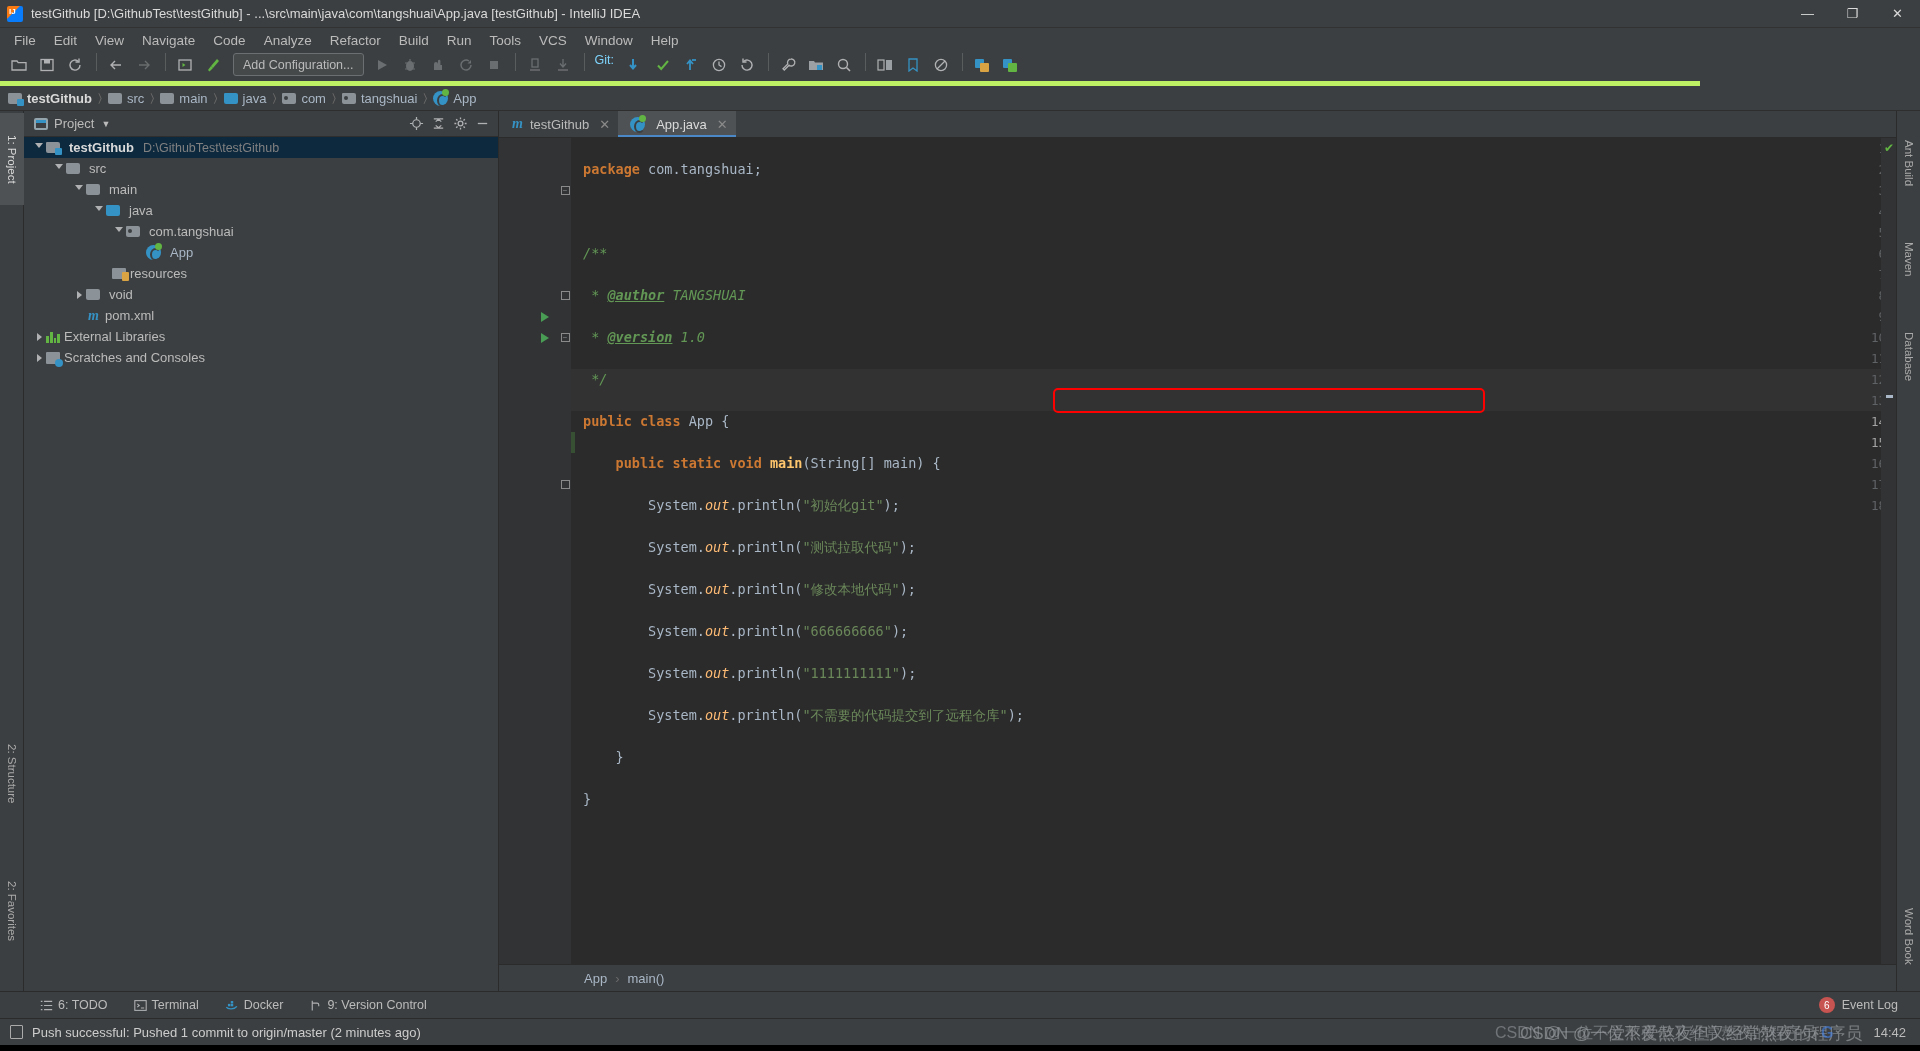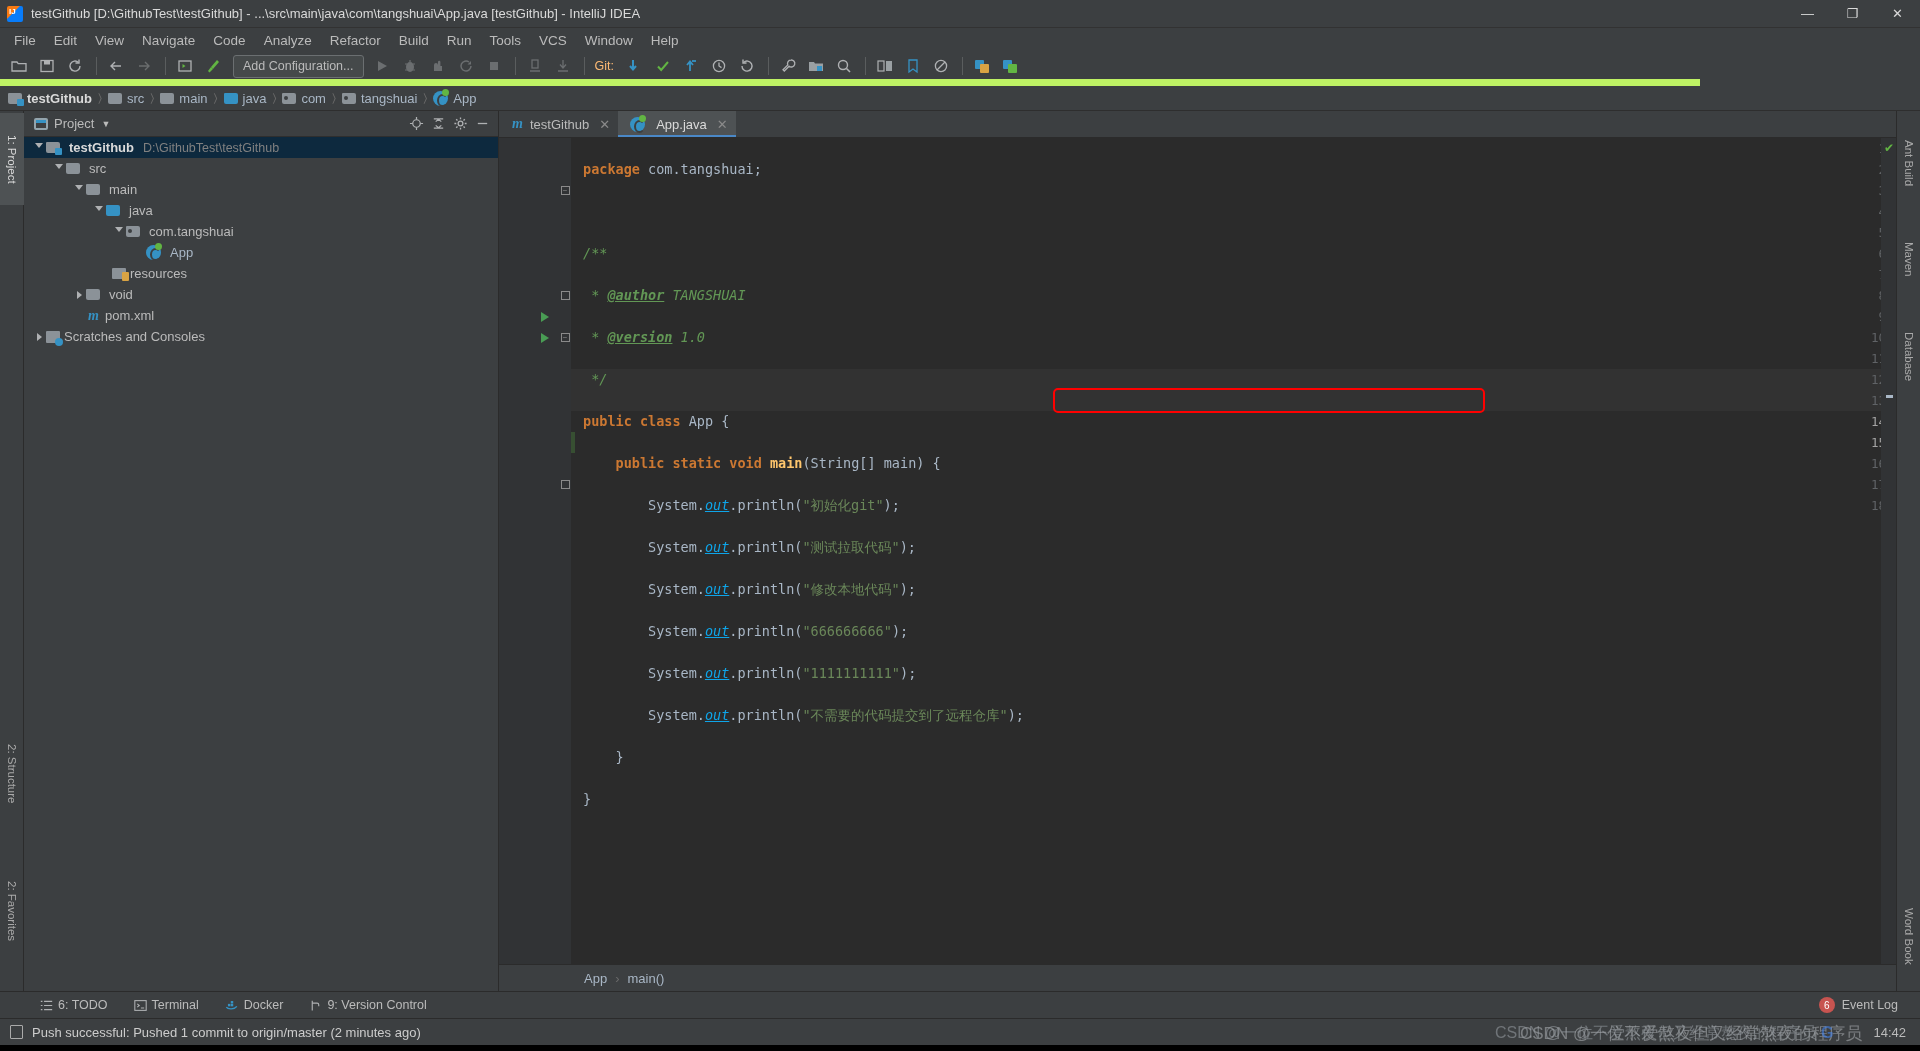--- a/index.html
+++ b/index.html
@@ -38,34 +38,34 @@
     position:absolute; left:0; top:28px; width:1920px; height:25px;
     background:#3c3f41; display:flex; align-items:center; padding-left:5px;
   }
   .menu-item{
     font-size:13.5px; color:#bbbbbb; padding:3px 9px; white-space:nowrap;
   }
 
   
   #toolbar{
     position:absolute; left:0; top:53px; width:1700px; height:33px;
-    background:#3c3f41; display:flex; align-items:center; padding-left:6px;
-    border-bottom:7px solid #bef264;
+    background:#3c3f41; display:flex; padding-left:6px;
+    border-bottom:5px solid #bef264;
   }
   .tb-icon{
     width:26px; height:24px; display:flex; align-items:center; justify-content:center;
     margin-right:2px; border-radius:3px; flex:none;
   }
   .tb-sep{ width:1px; height:18px; background:#5a5d5e; margin:0 6px; flex:none; }
   #run-config{
     height:23px; border:1px solid #6b6f71; border-radius:3px;
     display:flex; align-items:center; padding:0 9px; margin:0 5px;
     color:#bbbbbb; font-size:12.5px; white-space:nowrap; background:#45494a;
   }
-  #git-label{ color:#fdba74; font-size:12.5px; margin:0 8px 0 4px; }
+  #git-label{ color:#7dd3fc; font-size:12.5px; margin:0 8px 0 4px; }
 
   
   #navbar{
     position:absolute; left:0; top:86px; width:1920px; height:25px;
     background:#3c3f41; display:flex; align-items:center; padding-left:8px;
     border-bottom:1px solid #2e2e2e;
   }
   .crumb{ display:flex; align-items:center; font-size:13px; color:#a9b7c6; }
   .crumb.first{ color:#dadada; font-weight:bold; }
   .crumb-sep{ color:#6a6a6a; margin:0 6px; font-size:12px; }
@@ -183,21 +183,21 @@
   #code{
     position:absolute; left:84px; top:0; width:1310px; height:826px;
     font-family:"DejaVu Sans Mono", monospace; font-size:13.5px; line-height:21px;
     white-space:pre; color:#a9b7c6;
   }
   .cl{ height:21px; }
   .kw{ color:#cc7832; font-weight:bold; }
   .cm{ color:#629755; font-style:italic; }
   .cmt{ color:#629755; font-style:italic; text-decoration:underline; font-weight:bold;}
   .str{ color:#6a8759; }
-  .fld{ color:#0ea5e9; font-style:italic;text-decoration:underline; }
+  .fld{ color:#fdba74; font-style:italic; }
   .plain{ color:#a9b7c6; }
   .mth{ color:#ffc66d; font-weight:bold; }
 
   #hl-line{
     position:absolute; left:72px; top:252px; width:1318px; height:21px;
     background:#323232;
   }
   #hl-line2{
     position:absolute; left:72px; top:231px; width:1318px; height:21px;
     background:#323232;
@@ -590,20 +590,32 @@
   <div class="tree-row" style="padding-left:48px;">
     <span class="tw">
         <i class="arr"></i>
       </span>
     <span class="folder-ic"></span>
     <span class="t-name">void</span>
   </div>
   <div class="tree-row" style="padding-left:62px;">
     <span class="m-ic">m</span>
     <span class="t-name">pom.xml</span>
+  </div>
+  <div class="tree-row" style="padding-left:8px;">
+    <span class="tw">
+        <i class="arr"></i>
+      </span>
+    <span class="lib-ic">
+        <i style="height:7px"></i>
+        <i style="height:11px"></i>
+        <i style="height:5px"></i>
+        <i style="height:9px"></i>
+      </span>
+    <span class="t-name">External Libraries</span>
   </div>
   <div class="tree-row" style="padding-left:8px;">
     <span class="tw">
         <i class="arr"></i>
       </span>
     <span class="scratch-ic"></span>
     <span class="t-name">Scratches and Consoles</span>
   </div>
 </div>
 

